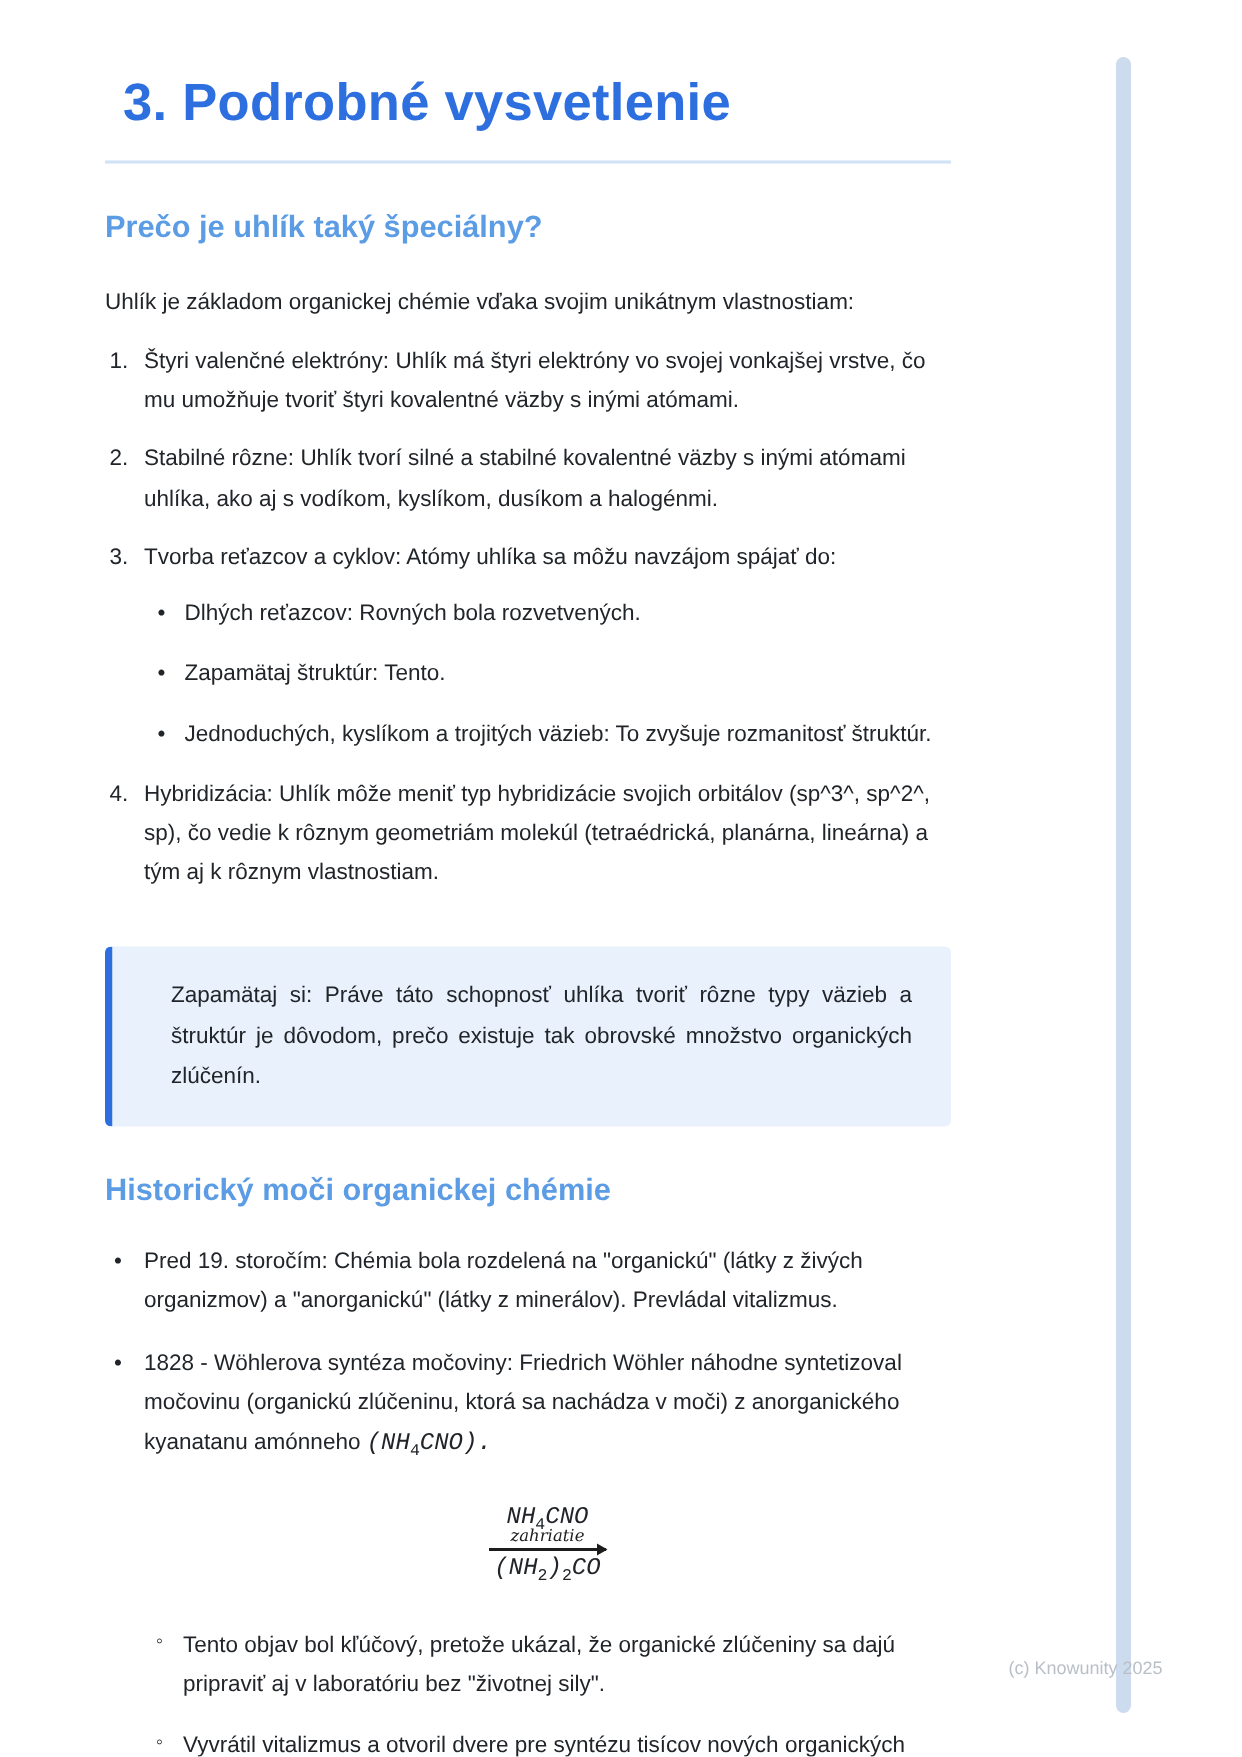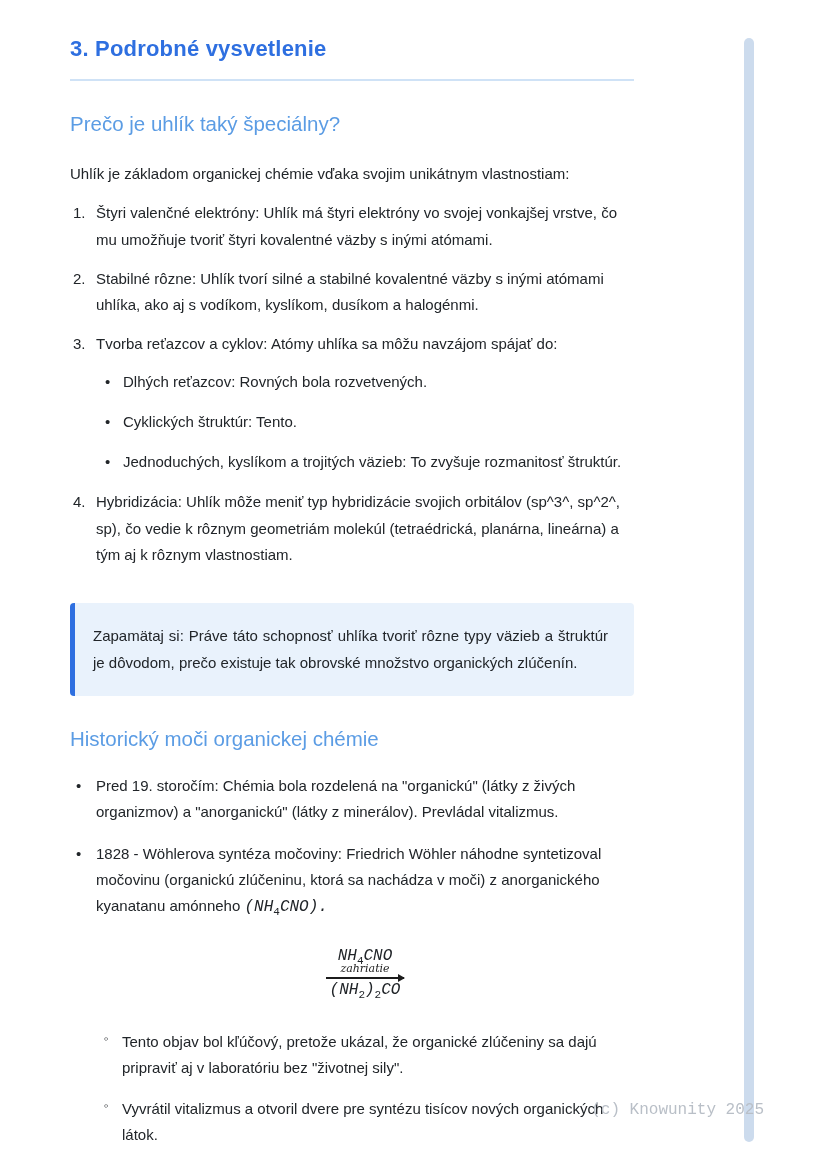--- a/index.html
+++ b/index.html
@@ -11,36 +11,36 @@
     color: #212529;
     position: relative;
     overflow: hidden;
   }
   .content {
     position: absolute;
     left: 70px; top: 36px;
     width: 564px;
   }
   h1.doc-title {
-    margin: 0;
-    font-size: 22px;
+    margin: 12px;
+    font-size: 35px;
     font-weight: 700;
     color: #2e6fe0;
     line-height: 1.2;
     letter-spacing: 0.2px;
   }
   .title-rule {
     height: 2px;
     background: #cfe2f6;
     margin-top: 17px;
   }
   h2.sec-heading {
     margin: 30px 0 0 0;
     font-size: 20.5px;
-    font-weight: 400;
+    font-weight: 700;
     color: #5b9ce4;
     line-height: 1.25;
   }
   p.intro {
     margin: 24px 0 0 0;
     font-size: 15px;
     line-height: 1.75;
   }
   .olist { margin-top: 13px; }
   .num-item {
@@ -65,21 +65,21 @@
   }
   .sub-item > .marker {
     position: absolute;
     left: 9px; top: 0;
   }
   .callout {
     margin-top: 35px;
     background: #e9f2fc;
     border-left: 5px solid #2e6fe0;
     border-radius: 4px;
-    padding: 19px 26px 19px 18px;
+    padding: 19px 26px 19px 39px;
   }
   .callout p {
     margin: 0;
     font-size: 15px;
     line-height: 1.82;
     text-align: justify;
   }
   .blist { margin-top: 22px; }
   .bullet-item {
     position: relative;
@@ -157,26 +157,25 @@
     top: 38px;
     right: 74px;
     width: 10px;
     height: 1104px;
     background: #ccdbed;
     border-radius: 5px;
     z-index: 1;
   }
   .footer-credit {
     position: absolute;
-    right: 64px;
+    right: 53px;
     bottom: 52px;
-    font-size: 16px;
+    font-size: 12px;
     color: #b9bfc7;
     z-index: 2;
-    font-family: Liberation Mono, monospace;
   }
 </style>
 </head>
 <body>
 
 <div class="page">
 
   <div class="content">
 
     <h1 class="doc-title">3. Podrobné vysvetlenie</h1>
@@ -202,21 +201,21 @@
         <span class="marker">3.</span>
         <b class="lead">Tvorba reťazcov a cyklov:</b> <span>Atómy uhlíka sa môžu navzájom spájať do:</span>
 
         <div class="sublist">
           <div class="sub-item">
             <span class="marker">•</span>
             <b class="lead">Dlhých reťazcov:</b> <span>Rovných bola rozvetvených.</span>
           </div>
           <div class="sub-item">
             <span class="marker">•</span>
-            <b class="lead">Cyklických štruktúr:</b> <span>Tento.</span>
+            <b class="lead">Zapamätaj štruktúr:</b> <span>Tento.</span>
           </div>
           <div class="sub-item">
             <span class="marker">•</span>
             <b class="lead">Jednoduchých, kyslíkom a trojitých väzieb:</b> <span>To zvyšuje rozmanitosť štruktúr.</span>
           </div>
         </div>
       </div>
 
       <div class="num-item">
         <span class="marker">4.</span>

